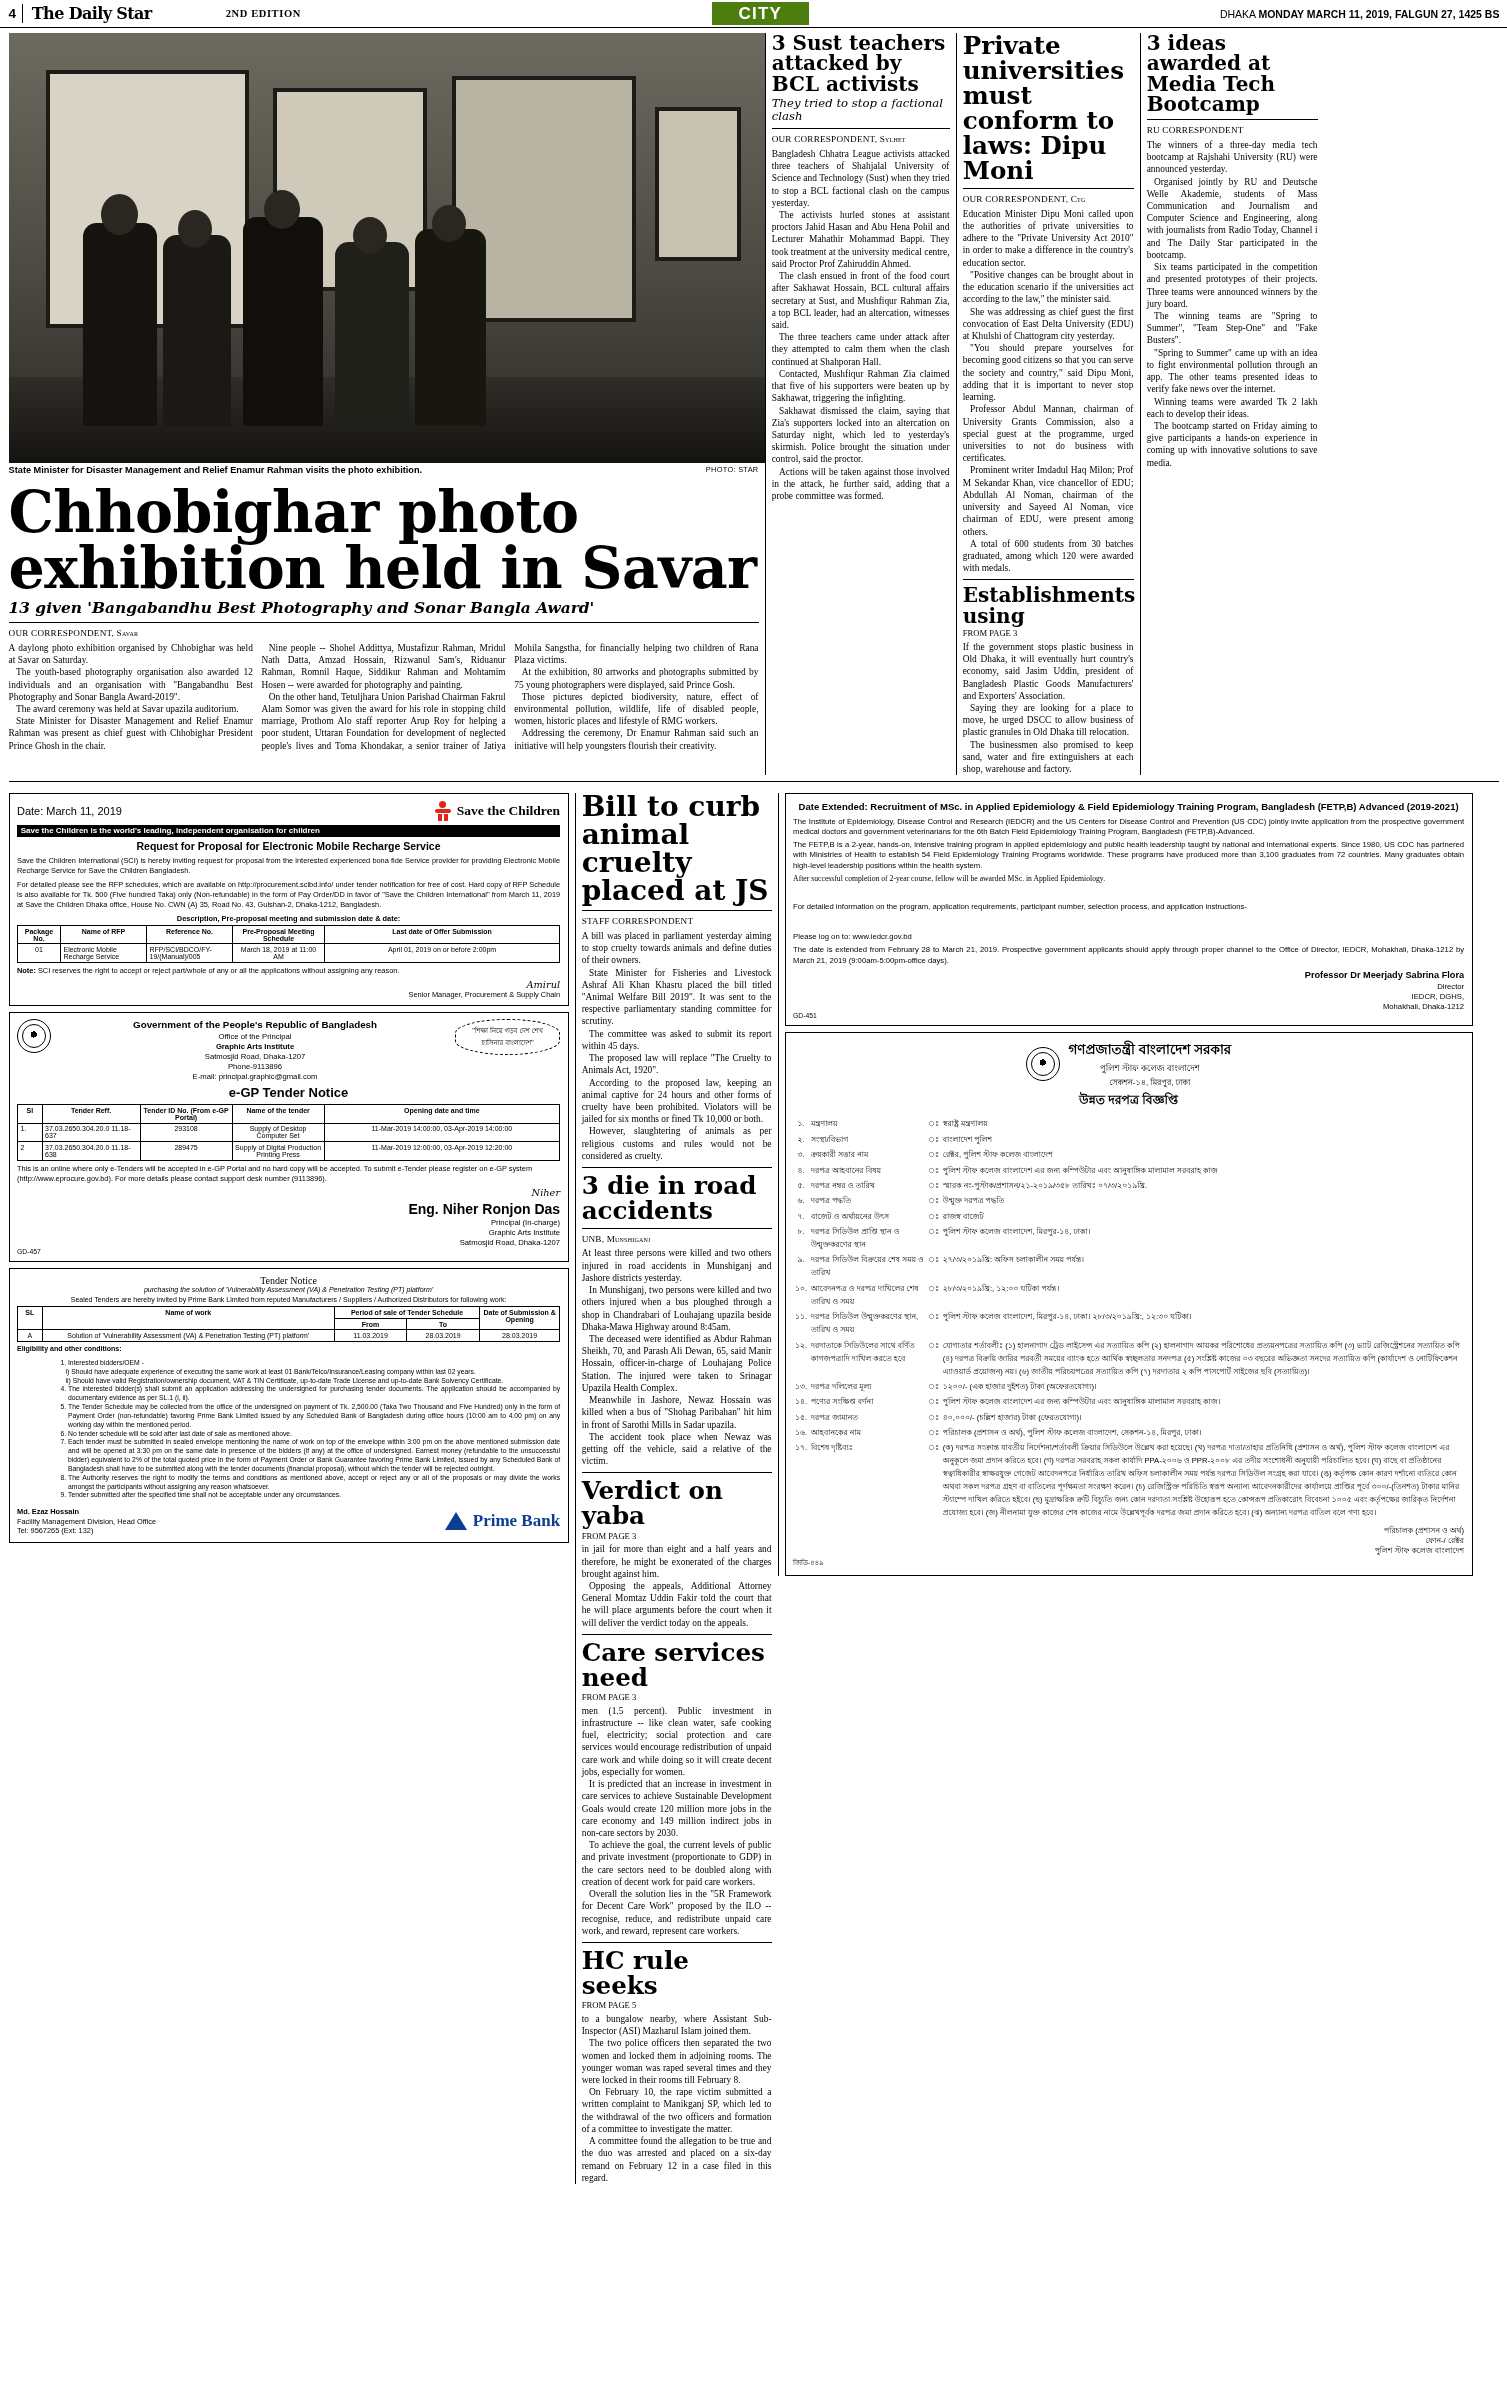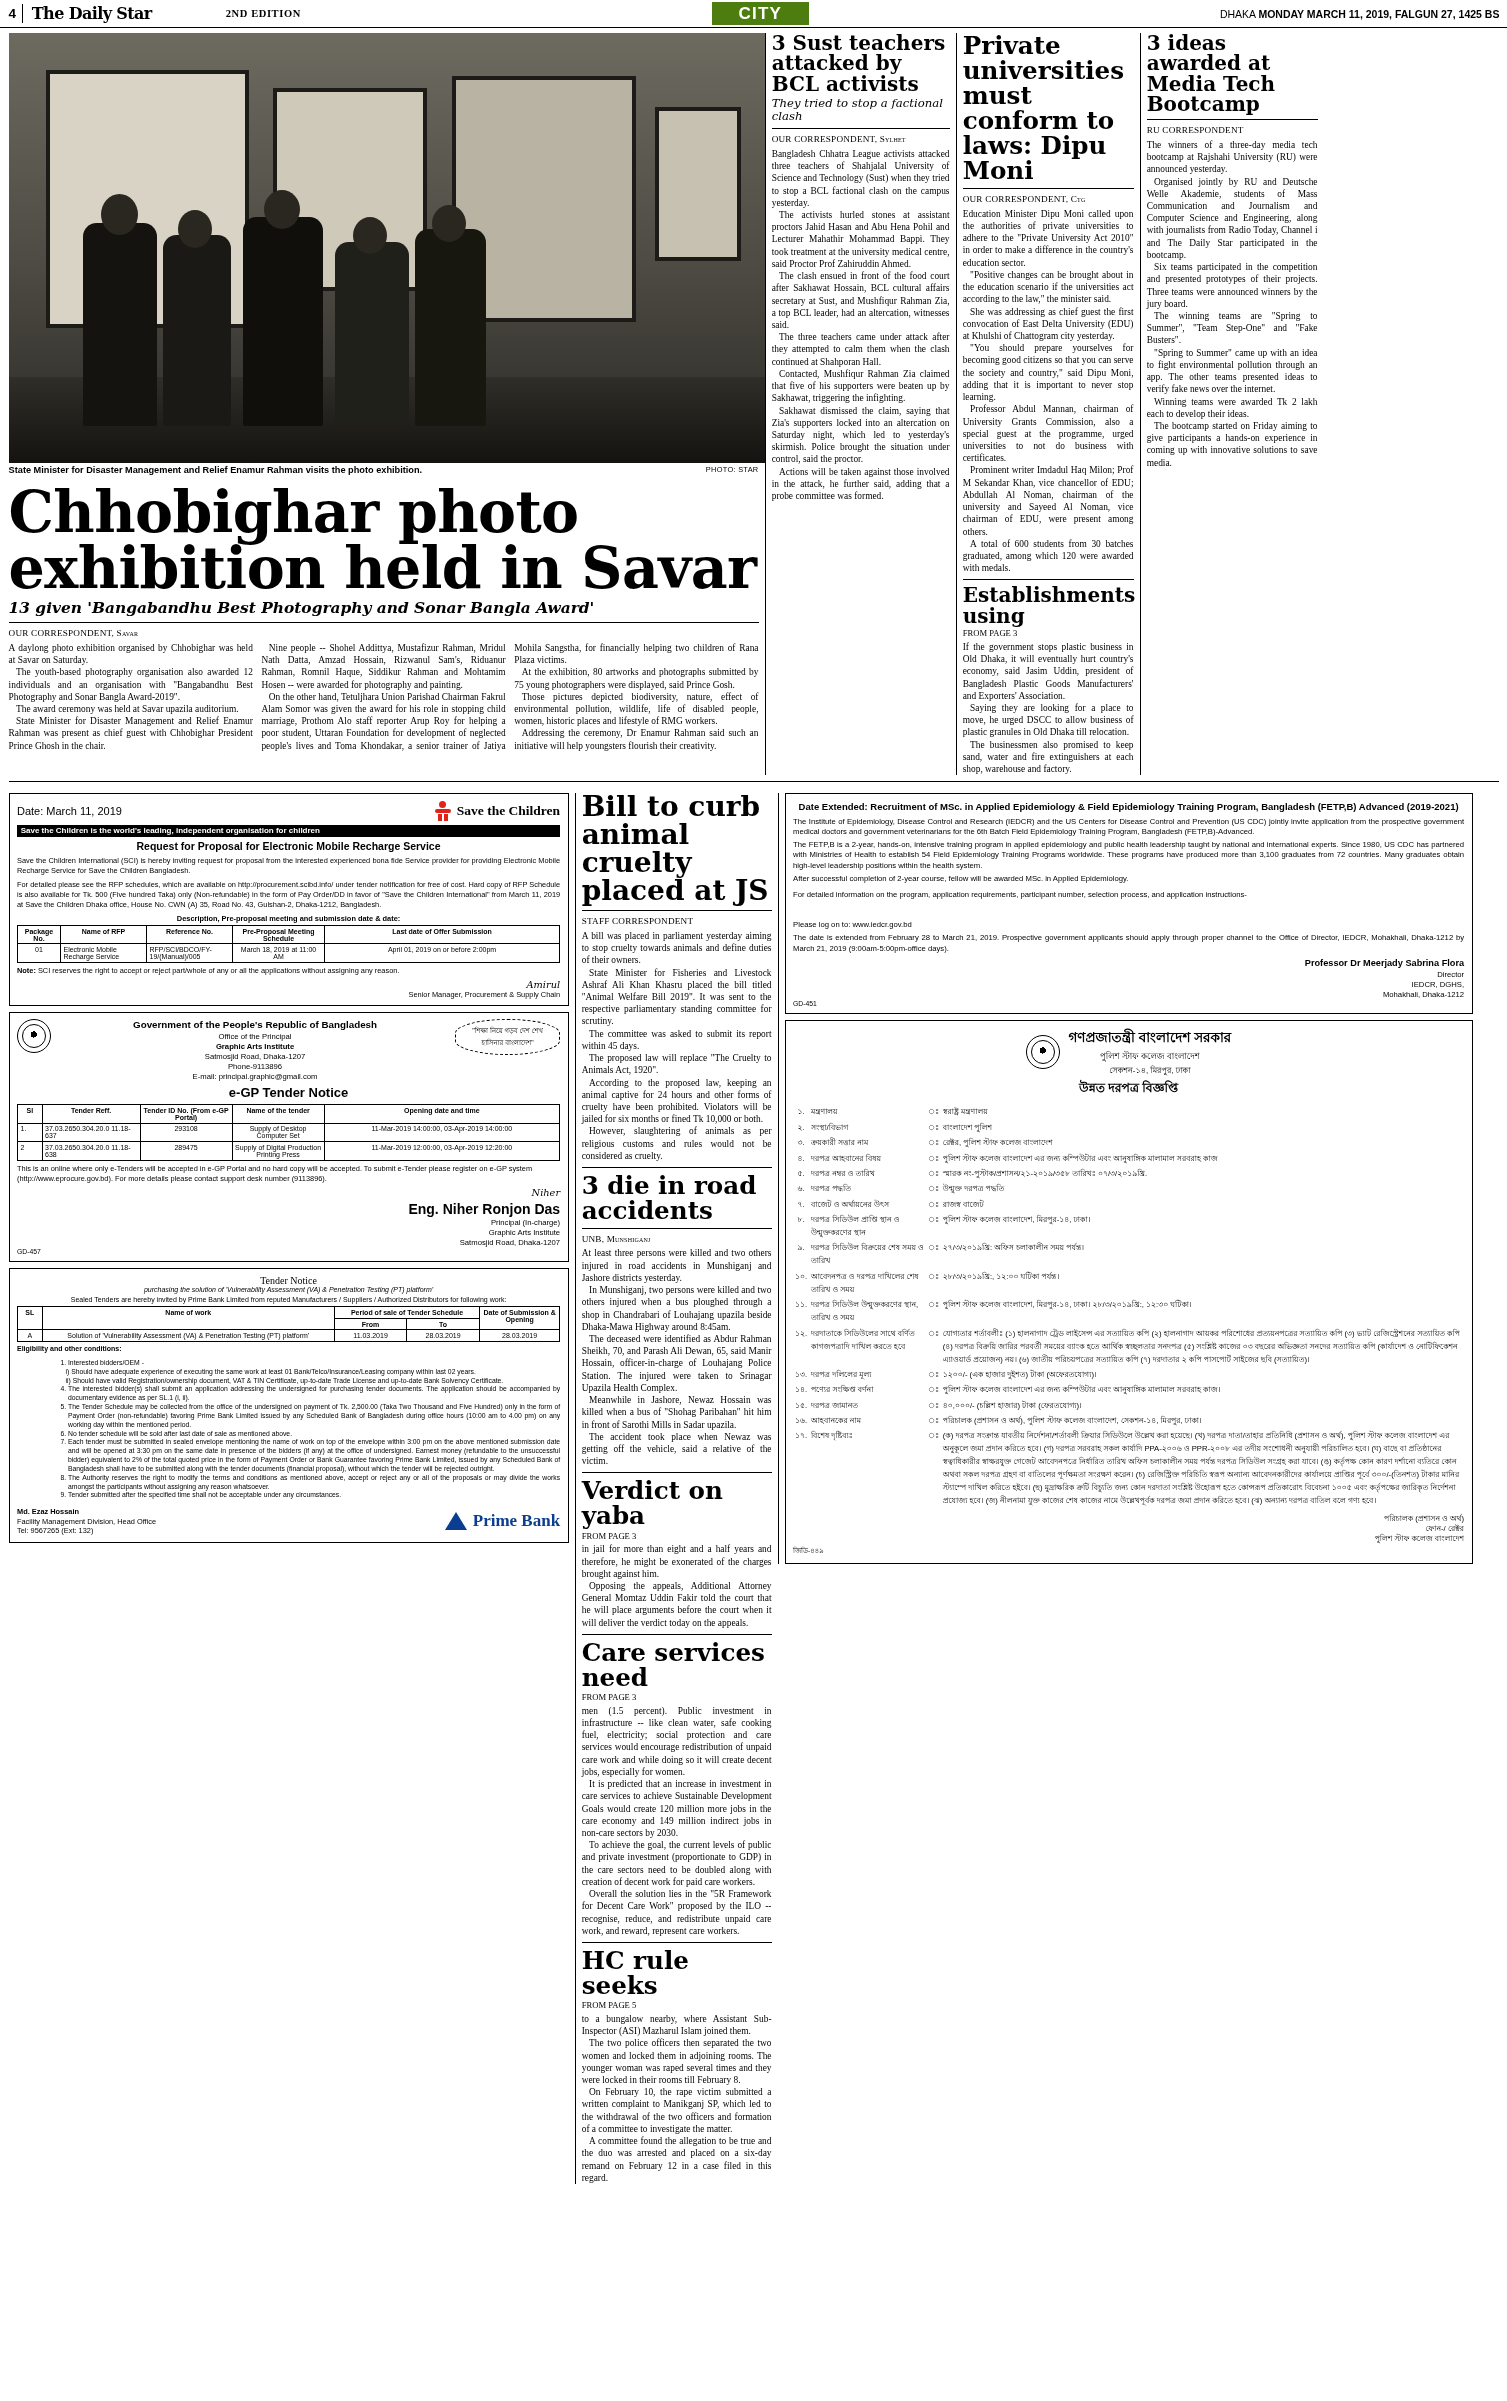--- a/index.html
+++ b/index.html
@@ -431,21 +431,21 @@
       </div>
     </div>
 
     <div class="col colsep" style="width:701px;">
 
       <div class="ad">
         <div style="text-align:center;font-weight:bold;font-size:9.5px;line-height:1.3;margin-bottom:3.7px;">Date Extended: Recruitment of MSc. in Applied Epidemiology &amp; Field Epidemiology Training Program, Bangladesh (FETP,B) Advanced (2019-2021)</div>
         <div style="font-size:7.7px;line-height:1.35;text-align:justify;">
           <div style="margin-bottom:2.5px;">The Institute of Epidemiology, Disease Control and Research (IEDCR) and the US Centers for Disease Control and Prevention (US CDC) jointly invite application from the prospective government medical doctors and government veterinarians for the 6th Batch Field Epidemiology Training Program, Bangladesh (FETP,B)-Advanced.</div>
           <div style="margin-bottom:2.5px;">The FETP,B is a 2-year, hands-on, intensive training program in applied epidemiology and public health leadership taught by national and international experts. Since 1980, US CDC has partnered with Ministries of Health to establish 54 Field Epidemiology Training Programs worldwide. These programs have produced more than 3,100 graduates from 72 countries. Many graduates obtain high-level leadership positions within the health system.</div>
-          <div style="margin-bottom:6px;">After successful completion of 2-year course, fellow will be awarded MSc. in Applied Epidemiology.</div>
+          <div style="margin-bottom:18px;font-family:Liberation Serif, serif;">After successful completion of 2-year course, fellow will be awarded MSc. in Applied Epidemiology.</div>
           <div style="margin-bottom:20px;">For detailed information on the program, application requirements, participant number, selection process, and application instructions-</div>
           <div style="margin-bottom:2.5px;">Please log on to: www.iedcr.gov.bd</div>
           <div style="margin-bottom:2.5px;">The date is extended from February 28 to March 21, 2019. Prospective government applicants should apply through proper channel to the Office of Director, IEDCR, Mohakhali, Dhaka-1212 by March 21, 2019 (9:00am-5:00pm-office days).</div>
         </div>
         <div style="text-align:right;font-size:7.7px;line-height:1.3;margin-top:3.7px;">
           <div style="font-weight:bold;font-size:9.2px;">Professor Dr Meerjady Sabrina Flora</div>
           <div>Director</div>
           <div>IEDCR, DGHS,</div>
           <div>Mohakhali, Dhaka-1212</div>
         </div>

